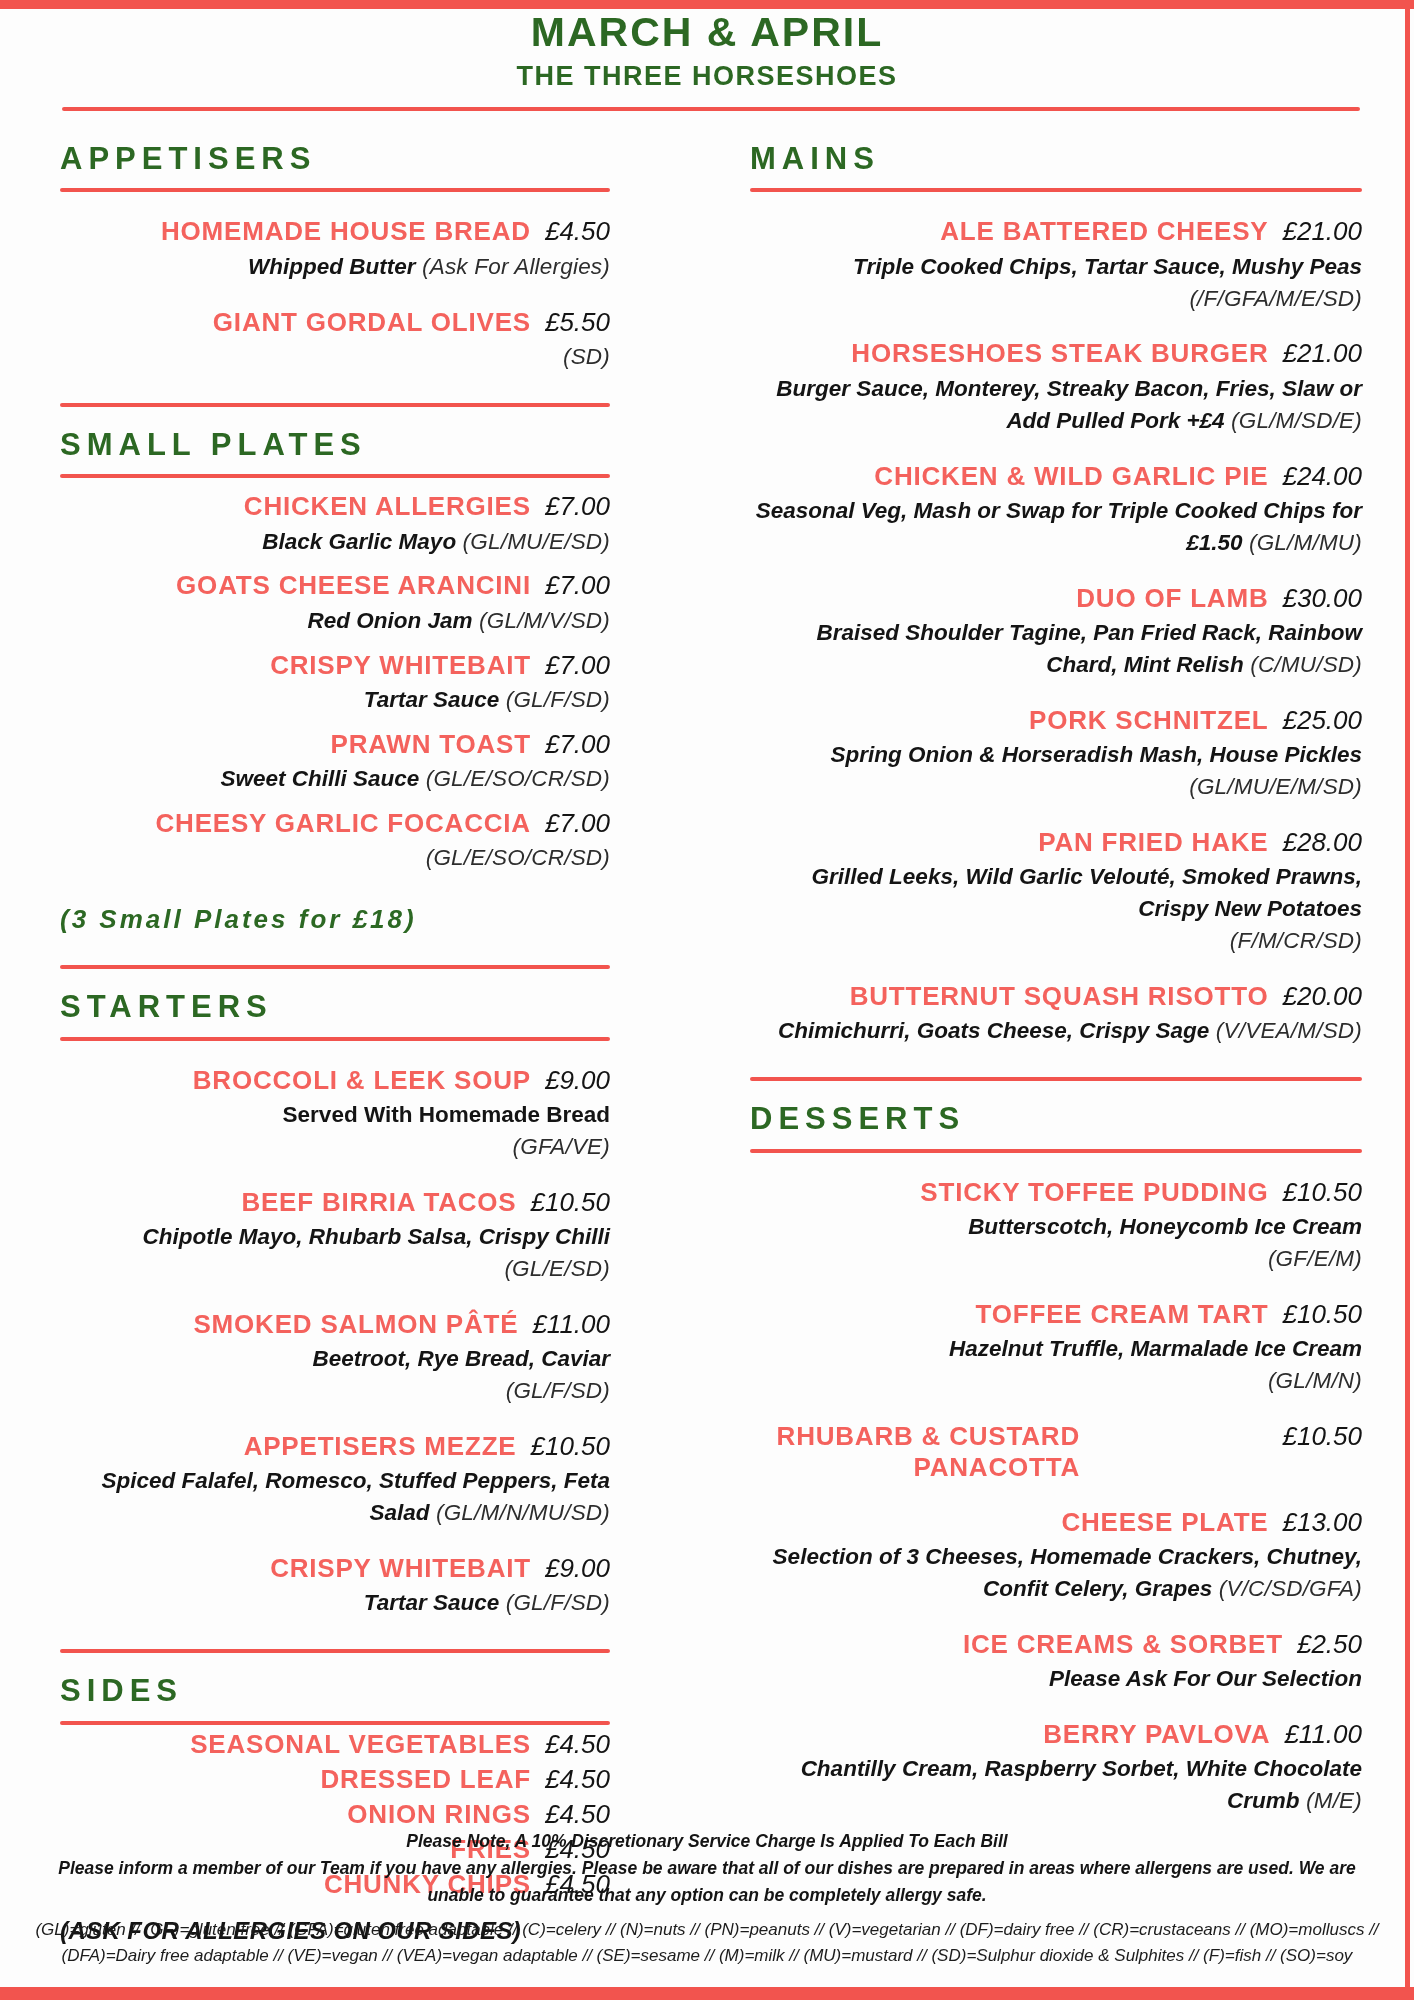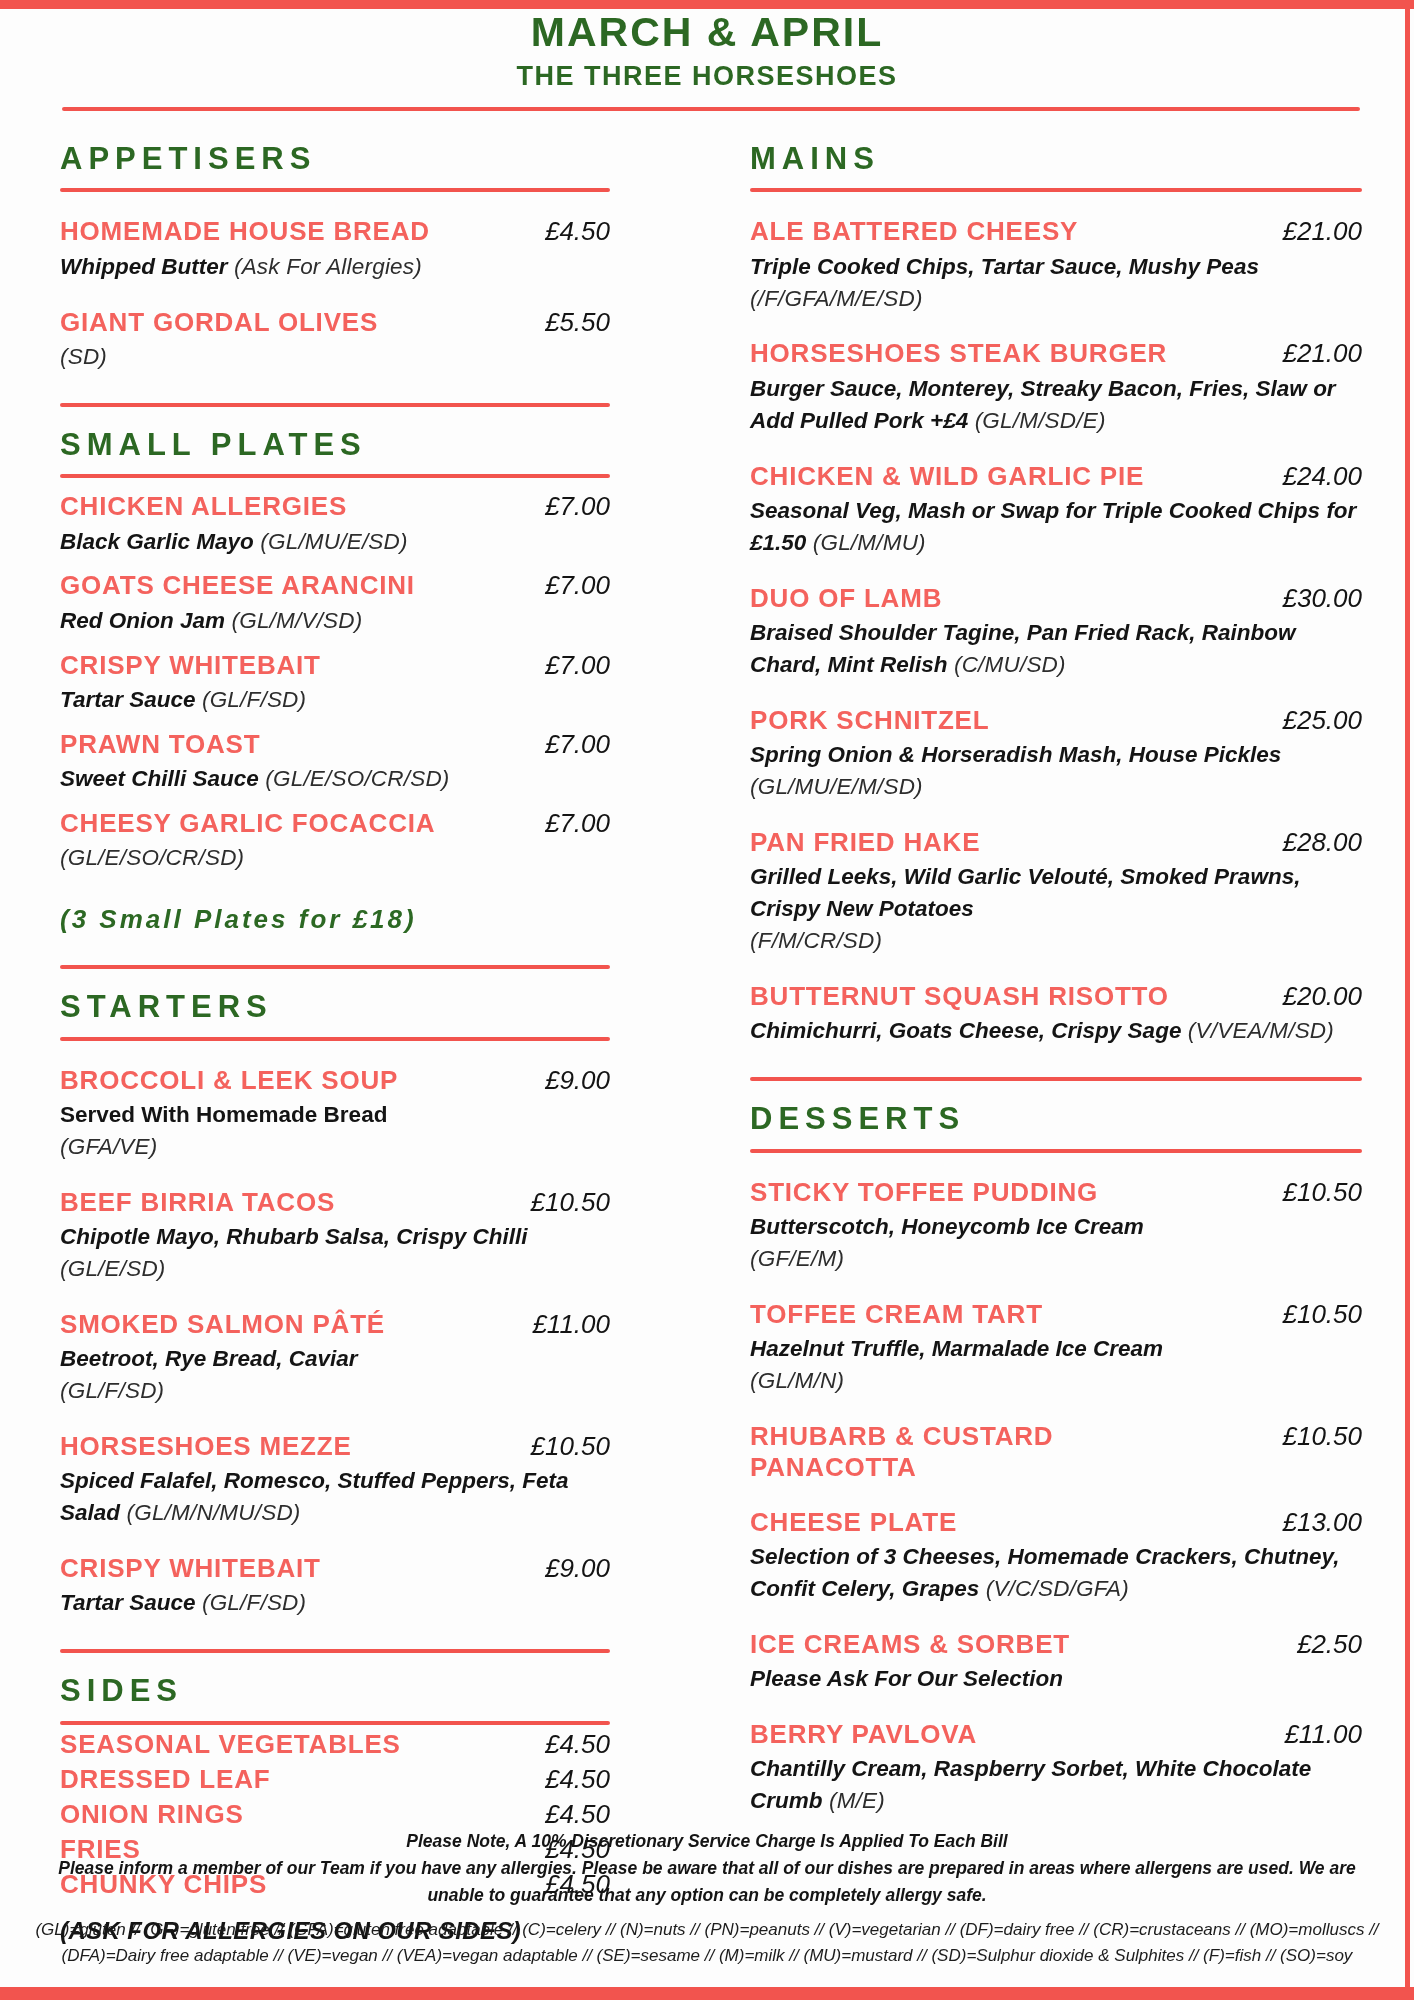--- a/index.html
+++ b/index.html
@@ -50,21 +50,21 @@
 
   .rule{height:4px;border-radius:2px;background:var(--red);}
   .sec-gap-rule{margin-top:30px;}
   .heading{
     margin:20px 0 12px;
     font-size:31px;line-height:1.15;
     font-weight:800;letter-spacing:6px;
     color:var(--green);
   }
   .items{margin-top:4px;}
-  .item{margin-top:24px;}
+  .item{margin-top:24px;text-align:right;}
   .tight .item{margin-top:13px;}
   .sides-list .item{margin-top:4px;}
   .row{display:flex;justify-content:space-between;align-items:flex-start;}
   .item-title{
     margin:0;flex:1 1 auto;
     font-size:26px;line-height:1.2;
     font-weight:700;letter-spacing:0.8px;
     color:var(--title-red);
   }
   .w2{max-width:330px;}
@@ -221,21 +221,21 @@
           <article class="item">
             <div class="row">
               <h4 class="item-title">SMOKED SALMON PÂTÉ</h4>
               <span class="price">£11.00</span>
             </div>
             <p class="desc"><span>Beetroot, Rye Bread, Caviar</span><span class="codes">
 (GL/F/SD)</span></p>
           </article>
           <article class="item">
             <div class="row">
-              <h4 class="item-title">HORSESHOES MEZZE</h4>
+              <h4 class="item-title">APPETISERS MEZZE</h4>
               <span class="price">£10.50</span>
             </div>
             <p class="desc"><span>Spiced Falafel, Romesco, Stuffed Peppers, Feta Salad</span><span class="codes"> (GL/M/N/MU/SD)</span></p>
           </article>
           <article class="item">
             <div class="row">
               <h4 class="item-title">CRISPY WHITEBAIT</h4>
               <span class="price">£9.00</span>
             </div>
             <p class="desc"><span>Tartar Sauce</span><span class="codes"> (GL/F/SD)</span></p>

